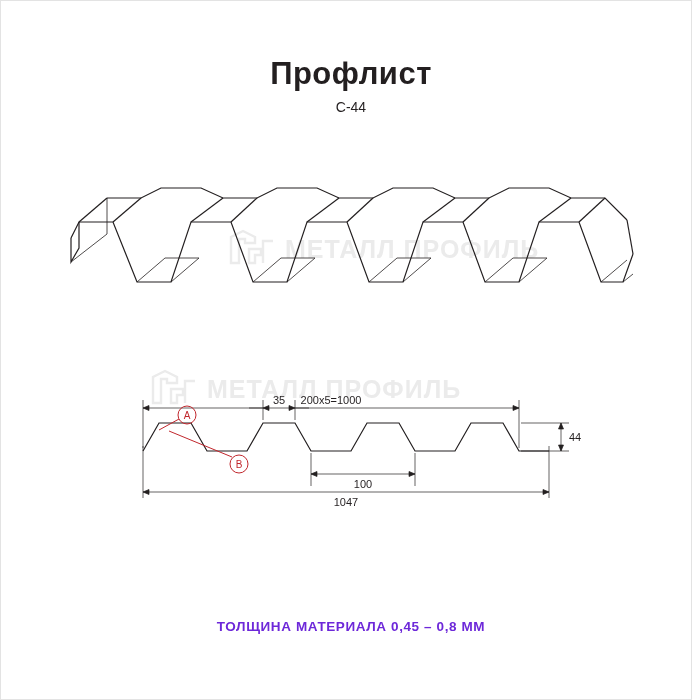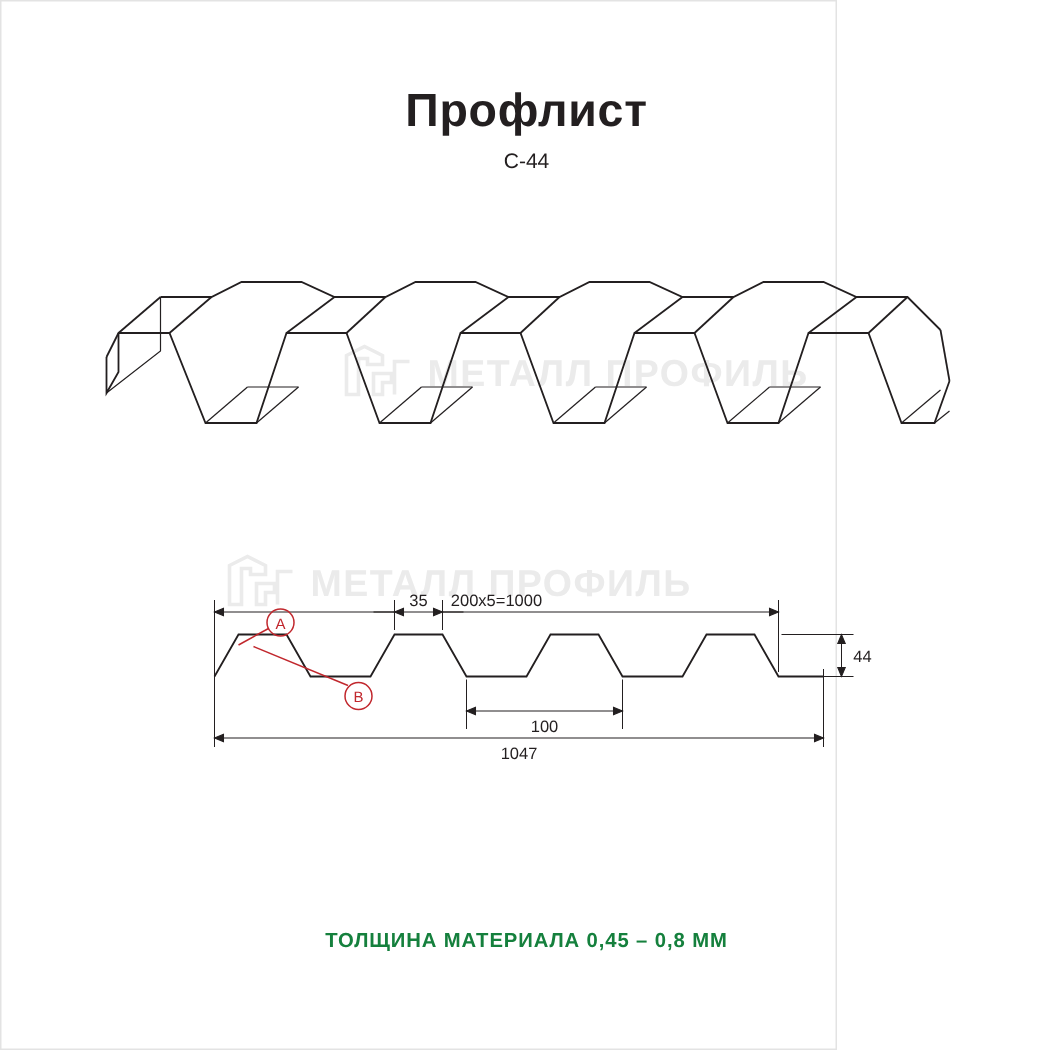--- a/index.html
+++ b/index.html
@@ -10,21 +10,21 @@
     width: 700px;
     height: 700px;
     background: #ffffff;
     font-family: "Liberation Sans", sans-serif;
     color: #231f20;
     position: relative;
     overflow: hidden;
   }
   #page {
     position: relative;
-    width: 558px;
+    width: 692px;
     height: 700px;
     border: 1px solid #e3e3e3;
     box-sizing: border-box;
     background: #fff;
   }
 
   
   .title-block {
     position: absolute;
     top: 56px;
@@ -80,21 +80,21 @@
 
   .bottom-note {
     position: absolute;
     top: 618px;
     left: 0;
     width: 700px;
     text-align: center;
     font-size: 13.5px;
     font-weight: bold;
     letter-spacing: 0.6px;
-    color: #15803d;
+    color: #6d28d9;
   }
 
   svg { display: block; overflow: visible; }
   .ln { stroke: #231f20; fill: none; stroke-width: 1.2; }
   .ln-thin { stroke: #231f20; fill: none; stroke-width: 0.8; }
   .dimline { stroke: #231f20; fill: none; stroke-width: 0.7; }
   .redline { stroke: #c1272d; fill: none; stroke-width: 1; }
   .dimtext {
     font-family: "Liberation Sans", sans-serif;
     font-size: 11px;

